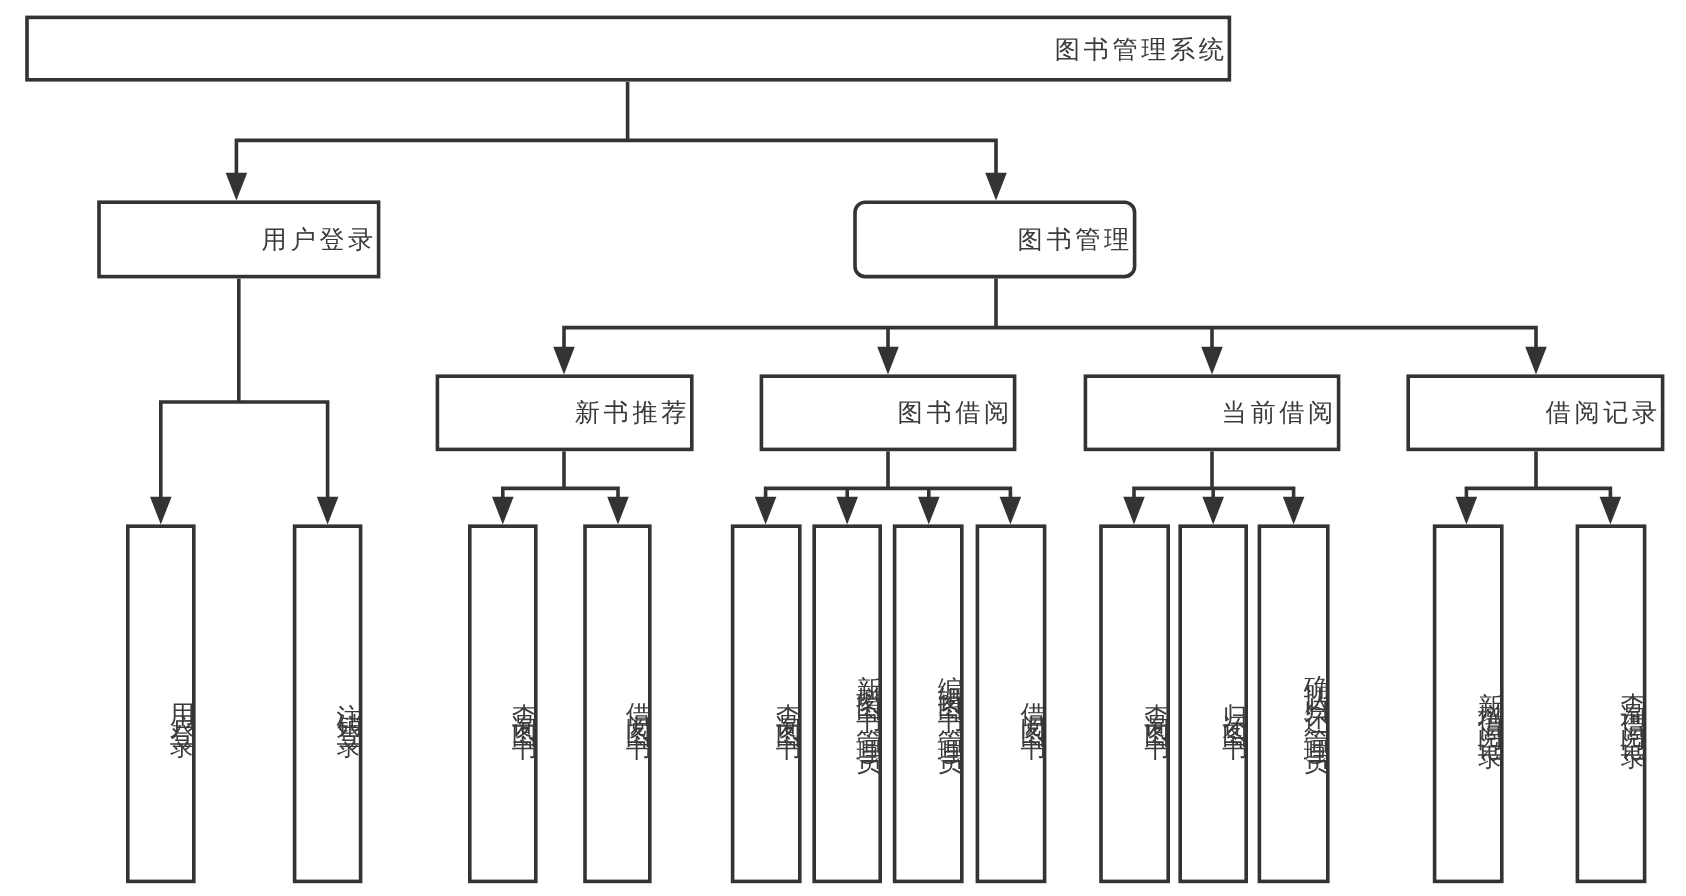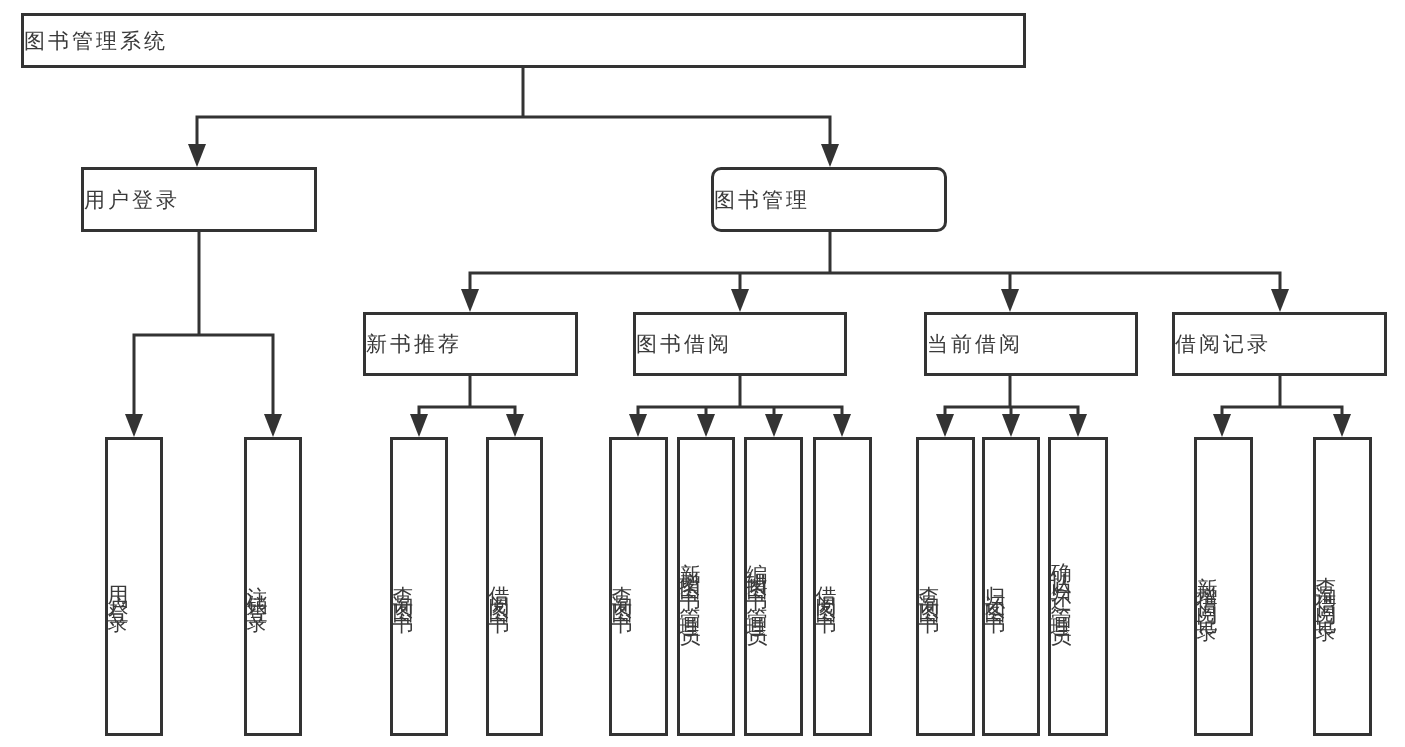--- a/index.html
+++ b/index.html
@@ -16,22 +16,23 @@
     left: 0; top: 0;
     width: 1405px; height: 747px;
   }
   .box {
     position: absolute;
     box-sizing: border-box;
     background: #ffffff;
     border: 3px solid #333333;
     display: flex;
     align-items: center;
-    justify-content: flex-start;
+    justify-content: flex-end;
     color: #303030;
+    font-family: Liberation Mono, monospace;
   }
   .hbox span {
     font-size: 21px;
     letter-spacing: 3px;
     white-space: nowrap;
     color: #3a3a3a;
   }
   .leaf span {
     writing-mode: vertical-rl;
     text-orientation: mixed;
@@ -119,21 +120,21 @@
   <div class="box hbox" style="left:711px; top:167px; width:236px; height:65px;border-radius:10px;">
     <span>图书管理</span>
   </div>
 
   <div class="box hbox" style="left:363px; top:312px; width:215px; height:64px;">
     <span>新书推荐</span>
   </div>
   <div class="box hbox" style="left:633px; top:312px; width:214px; height:64px;">
     <span>图书借阅</span>
   </div>
-  <div class="box hbox" style="left:903px; top:312px; width:214px; height:64px;margin-left:21px;">
+  <div class="box hbox" style="left:903px; top:312px; width:214px; height:64px;">
     <span>当前借阅</span>
   </div>
   <div class="box hbox" style="left:1172px; top:312px; width:215px; height:64px;">
     <span>借阅记录</span>
   </div>
 
   <div class="box leaf" style="left:105px; top:437px; width:58px; height:299px;">
     <span>用户登录</span>
   </div>
   <div class="box leaf" style="left:244px; top:437px; width:58px; height:299px;">

